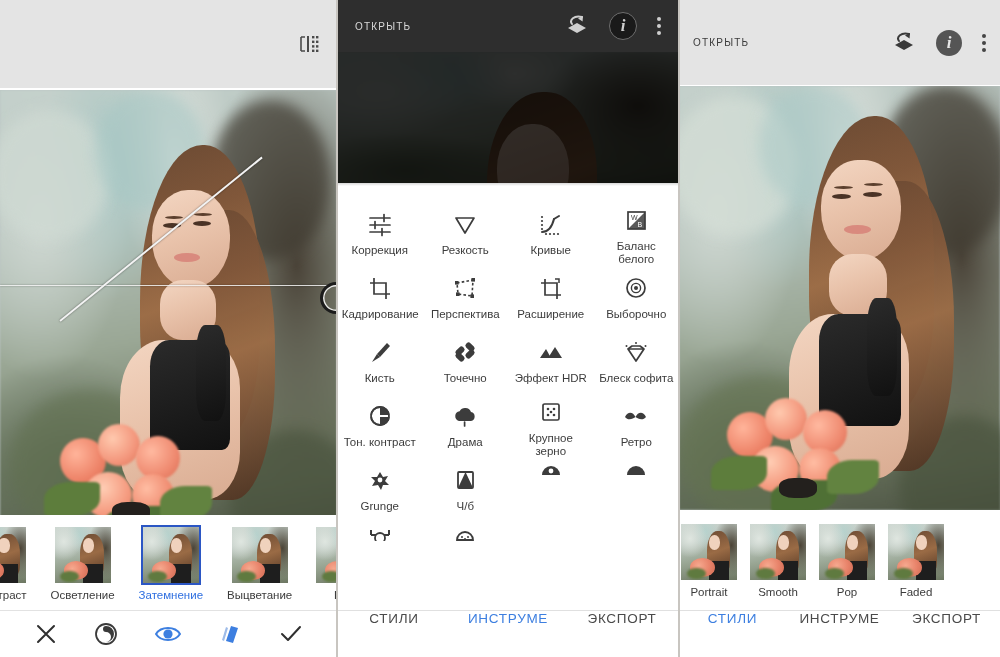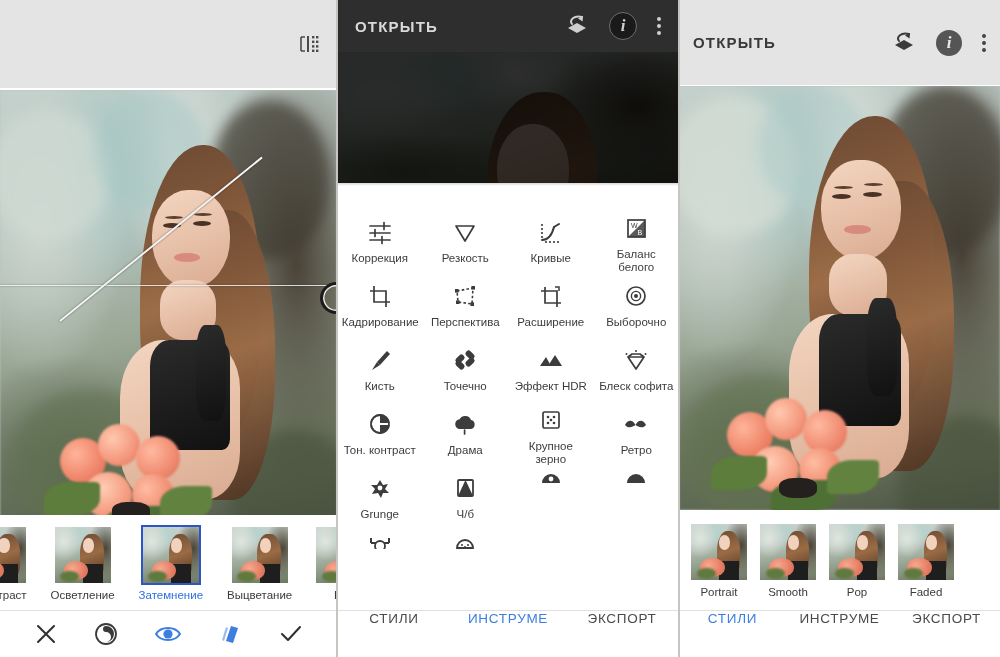--- a/index.html
+++ b/index.html
@@ -14,21 +14,21 @@
   .panel{position:absolute;top:0;height:657px;overflow:hidden;background:#fff;}
   #panel-left{left:0;width:337px;}
   #panel-center{left:337px;width:342px;}
   #panel-right{left:679px;width:321px;}
   .panel-divider{position:absolute;top:0;height:657px;width:2px;background:#c8c5c0;z-index:40;}
 
   
   .topbar{position:absolute;left:0;top:0;width:100%;display:flex;align-items:center;box-sizing:border-box;}
   .topbar.light{height:86px;background:#e4e4e4;padding:0 14px;}
   .topbar.dark{height:52px;background:#2e2e2e;padding:0 18px;}
-  .topbar-title{font-size:15px;letter-spacing:1.2px;font-weight:700;}
+  .topbar-title{font-size:10px;letter-spacing:1.2px;font-weight:400;}
   .topbar.dark .topbar-title{color:#d9d9d9;}
   .topbar.light .topbar-title{color:#3a3a3a;}
   .topbar-spacer{flex:1;}
   .topbar-icons{display:flex;align-items:center;gap:20px;}
 
   .ic{display:inline-block;position:relative;}
   .ic svg{display:block;}
 
   
   .dots{width:4px;display:flex;flex-direction:column;gap:3px;align-items:center;}
@@ -306,21 +306,21 @@
 
     <div class="photo" style="left:0;top:52px;width:342px;height:135px;">
       <div class="bg"></div>
       <div class="hair" style="left:150px;top:40px;width:110px;height:180px;border-radius:50% 46% 36% 40%;"></div>
       <div class="skin" style="left:160px;top:72px;width:72px;height:92px;border-radius:48%;"></div>
       <div class="dim"></div>
     </div>
 
     <div class="tools-sheet" style="height:427px;">
       <div class="sheet-top-shadow"></div>
-      <div class="tools-grid" style="padding-top:20px;">
+      <div class="tools-grid" style="padding-top:12px;">
 
         <div class="tool">
           <span class="tool-ic">
             <svg width="26" height="24" viewBox="0 0 26 24">
               <g stroke="#3c3c3c" stroke-width="1.7" stroke-linecap="round">
                 <line x1="3" y1="5" x2="23" y2="5"></line>
                   <line x1="3" y1="12" x2="23" y2="12"></line>
                   <line x1="3" y1="19" x2="23" y2="19"></line>
               </g>
               <g stroke="#3c3c3c" stroke-width="1.7" stroke-linecap="round">
@@ -637,21 +637,21 @@
           <div class="fl" style="left:44px;top:52px;width:48px;height:46px;background:radial-gradient(circle at 40% 35%,#ffcdb4,#f59b80 60%,#e07a5d);"></div>
           <div class="fl" style="left:92px;top:54px;width:42px;height:42px;background:radial-gradient(circle at 35% 35%,#ffbda3,#f08d72 60%,#da6d54);"></div>
           <div class="leaf" style="left:4px;top:62px;width:56px;height:34px;background:#5d7d3c;"></div>
           <div class="leaf" style="left:64px;top:86px;width:66px;height:32px;background:#4f7035;"></div>
           <div class="leaf" style="left:120px;top:66px;width:52px;height:34px;background:#628340;"></div>
         </div>
         <div style="position:absolute;left:100px;top:392px;width:38px;height:20px;border-radius:40%;background:#23201d;"></div>
       </div>
     </div>
 
-    <div class="filmstrip" style="bottom:47px;height:100px;padding:14px 0 0 12px;">
+    <div class="filmstrip" style="bottom:47px;height:100px;padding:14px 0 0 2px;">
       <div style="display:flex;gap:13px;">
         <div class="thumb-item">
           <div class="thumb">
               <div class="mini">
                 <div class="mhair"></div>
                 <div class="mface"></div>
                 <div class="mdress"></div>
                 <div class="mflow"></div>
                 <div class="mleaf"></div>
               </div>

